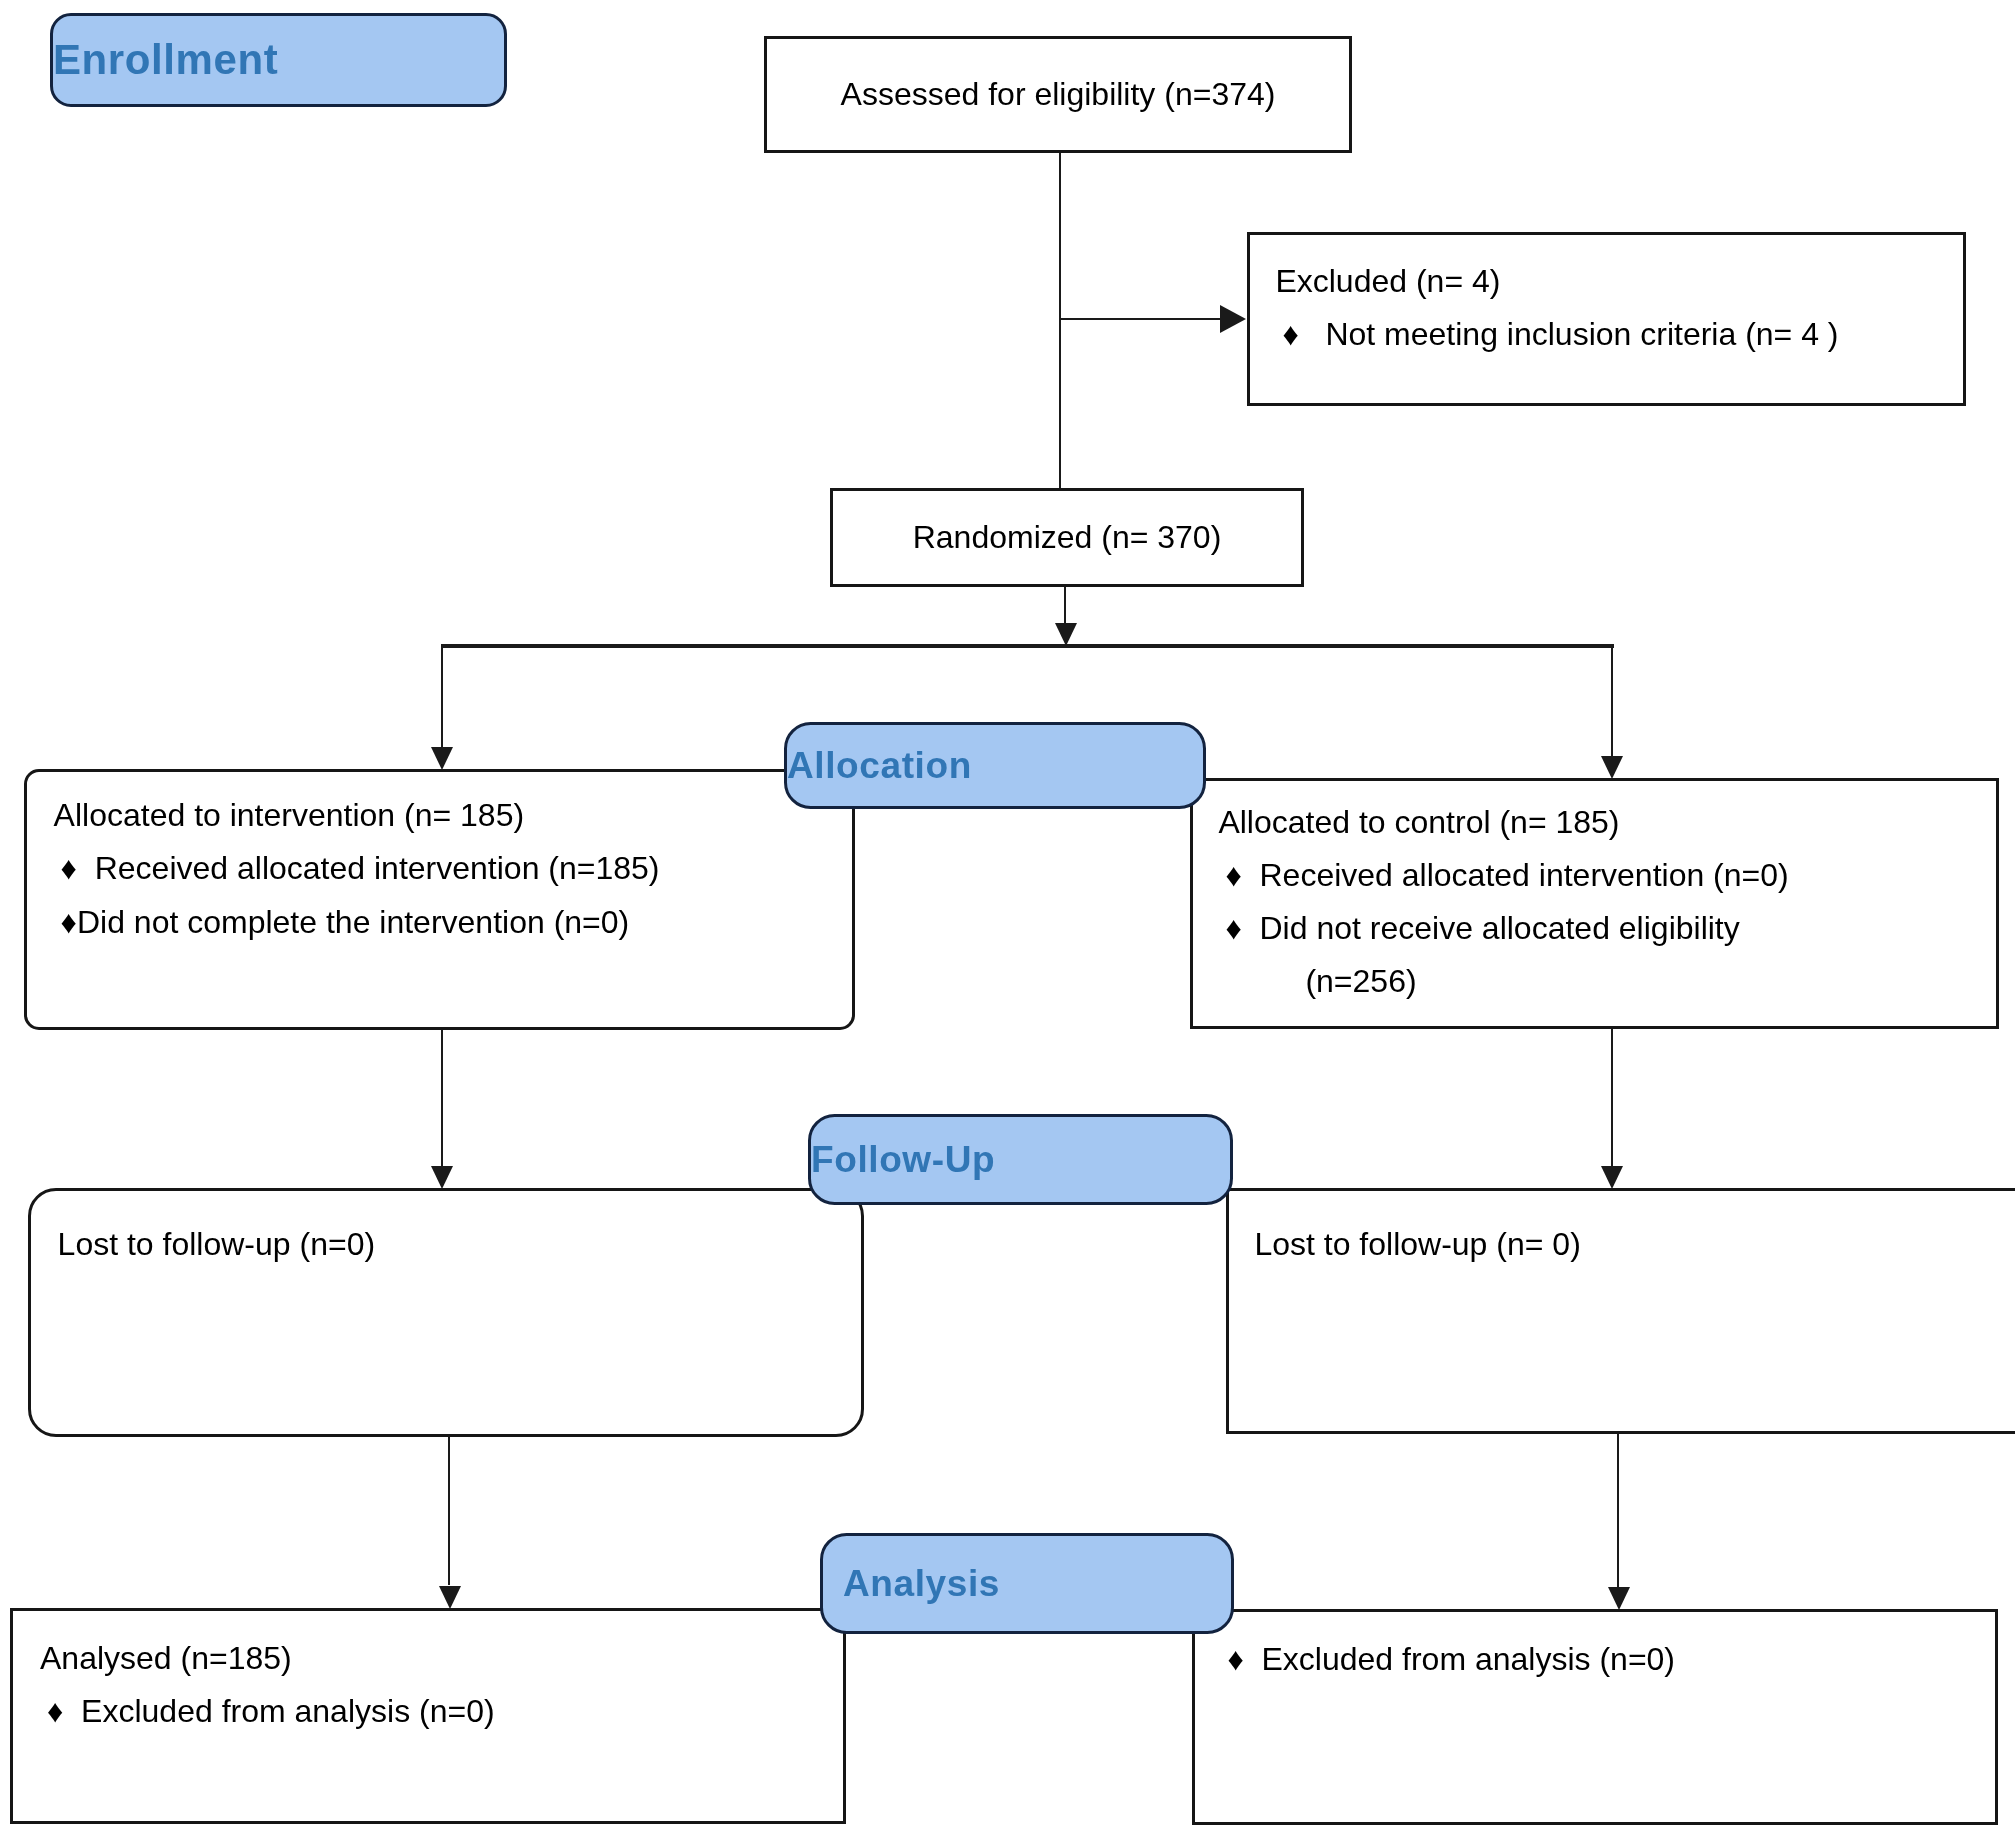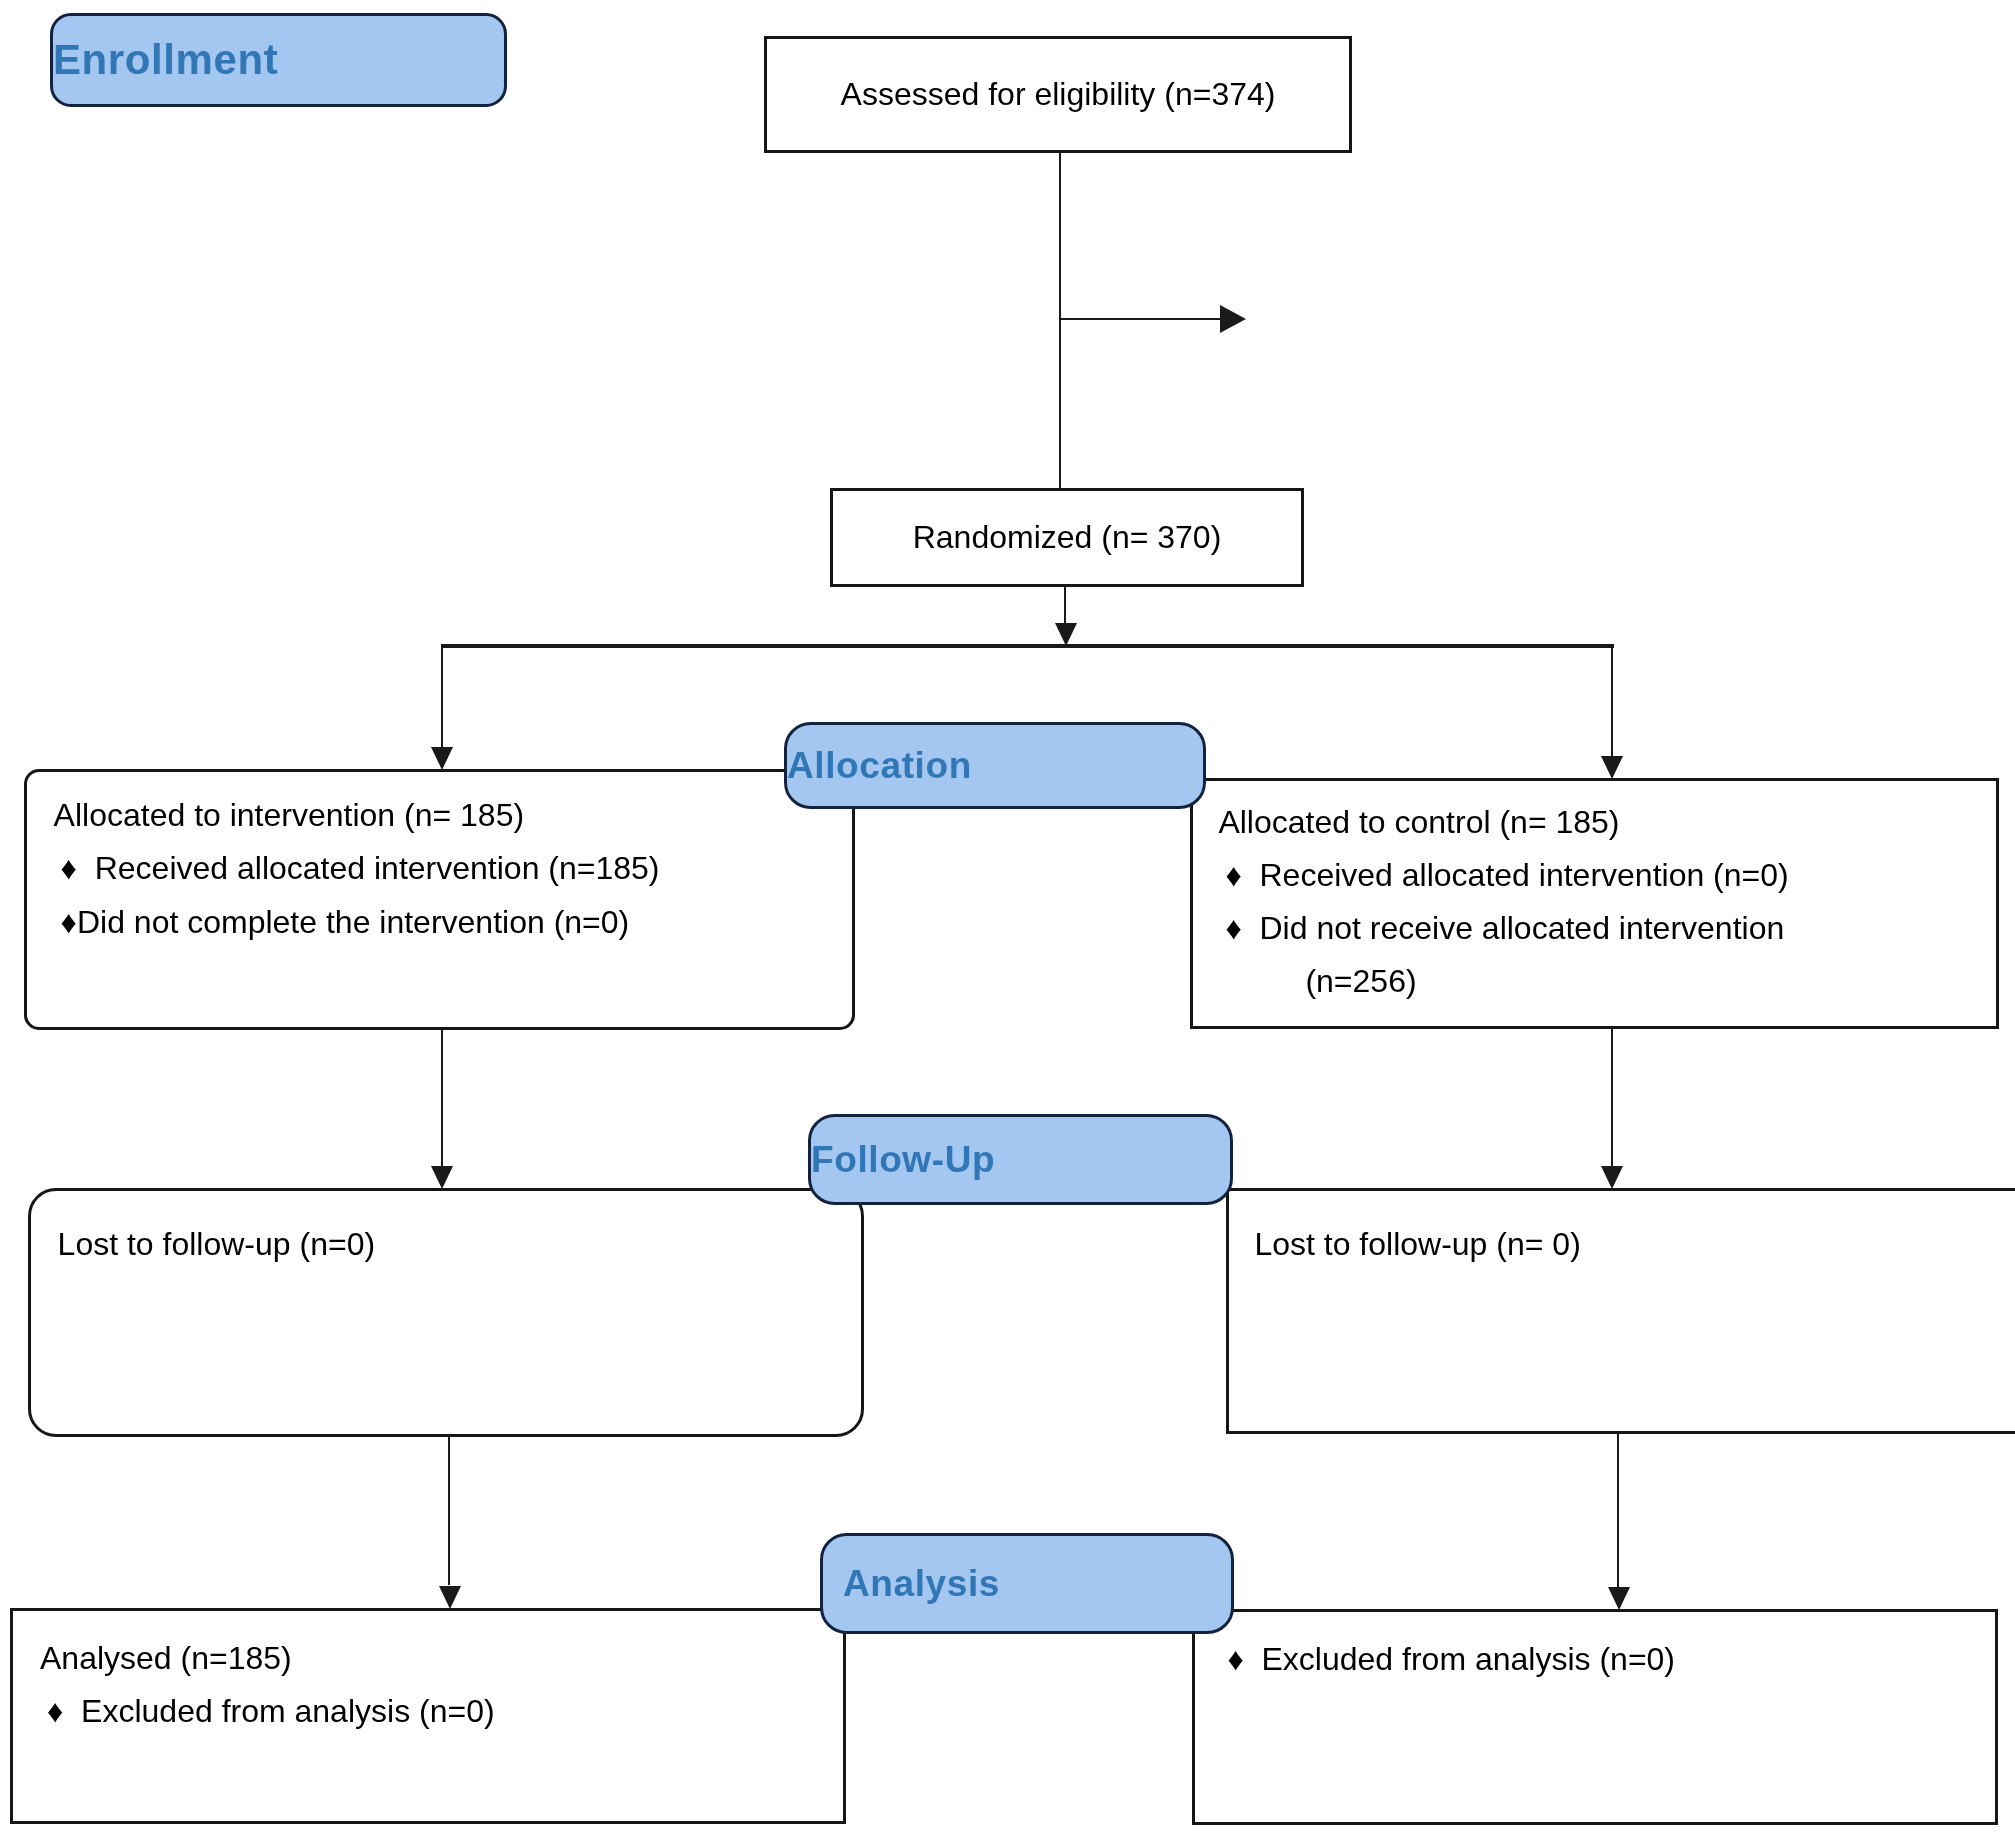--- a/index.html
+++ b/index.html
@@ -119,35 +119,39 @@
   </div>
 
   <div class="stage" style="left:820px; top:1533px; width:414px; height:101px; font-size:37px;padding-left:20px;">
     <span>Analysis</span>
   </div>
 
   <div class="wbox centered" style="left:764px; top:36px; width:588px; height:117px;">
     <p>Assessed for eligibility (n=374)</p>
   </div>
 
+  <div class="wbox" style="left:1247px; top:232px; width:719px; height:174px; padding:19.6px 23px 0 25.4px;">
+    <p>Excluded (n= 4)</p>
+    <p class="bullet">♦   Not meeting inclusion criteria (n= 4 )</p>
+  </div>
 
   <div class="wbox centered" style="left:830px; top:488px; width:474px; height:99px;">
     <p>Randomized (n= 370)</p>
   </div>
 
   <div class="wbox" style="left:24px; top:769px; width:831px; height:261px; padding:17.3px 17.3px 0 26.6px;border-radius:15px;">
     <p>Allocated to intervention (n= 185)</p>
     <p class="bullet">♦  Received allocated intervention (n=185)</p>
     <p class="bullet">♦Did not complete the intervention (n=0)</p>
   </div>
 
   <div class="wbox" style="left:1190px; top:778px; width:809px; height:251px; padding:15px 17.3px 0 25.4px;">
     <p>Allocated to control (n= 185)</p>
     <p class="bullet">♦  Received allocated intervention (n=0)</p>
-    <p class="bullet">♦  Did not receive allocated intervention</p>
+    <p class="bullet">♦  Did not receive allocated eligibility</p>
     <p class="cont">(n=256)</p>
   </div>
 
   <div class="wbox" style="left:28px; top:1188px; width:836px; height:249px; padding:26.6px 17.3px 0 26.6px;border-radius:28px;">
     <p>Lost to follow-up (n=0)</p>
   </div>
 
   <div class="wbox" style="left:1191px; top:1188px; width:808px; height:246px; padding:26.6px 17.3px 0 25.4px;margin-left:35px;">
     <p>Lost to follow-up (n= 0)</p>
   </div>

